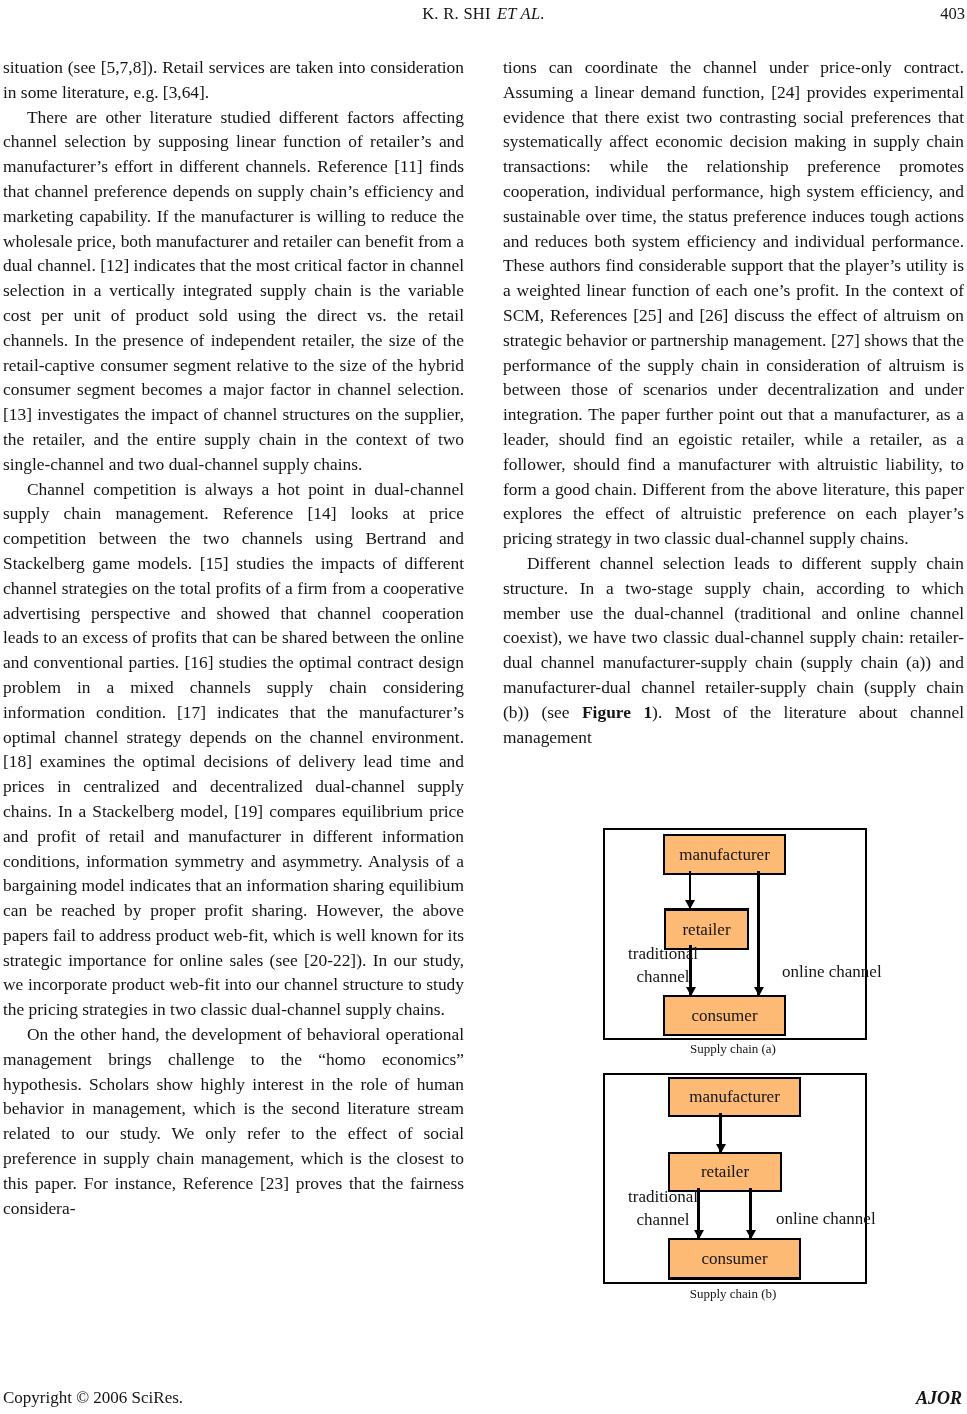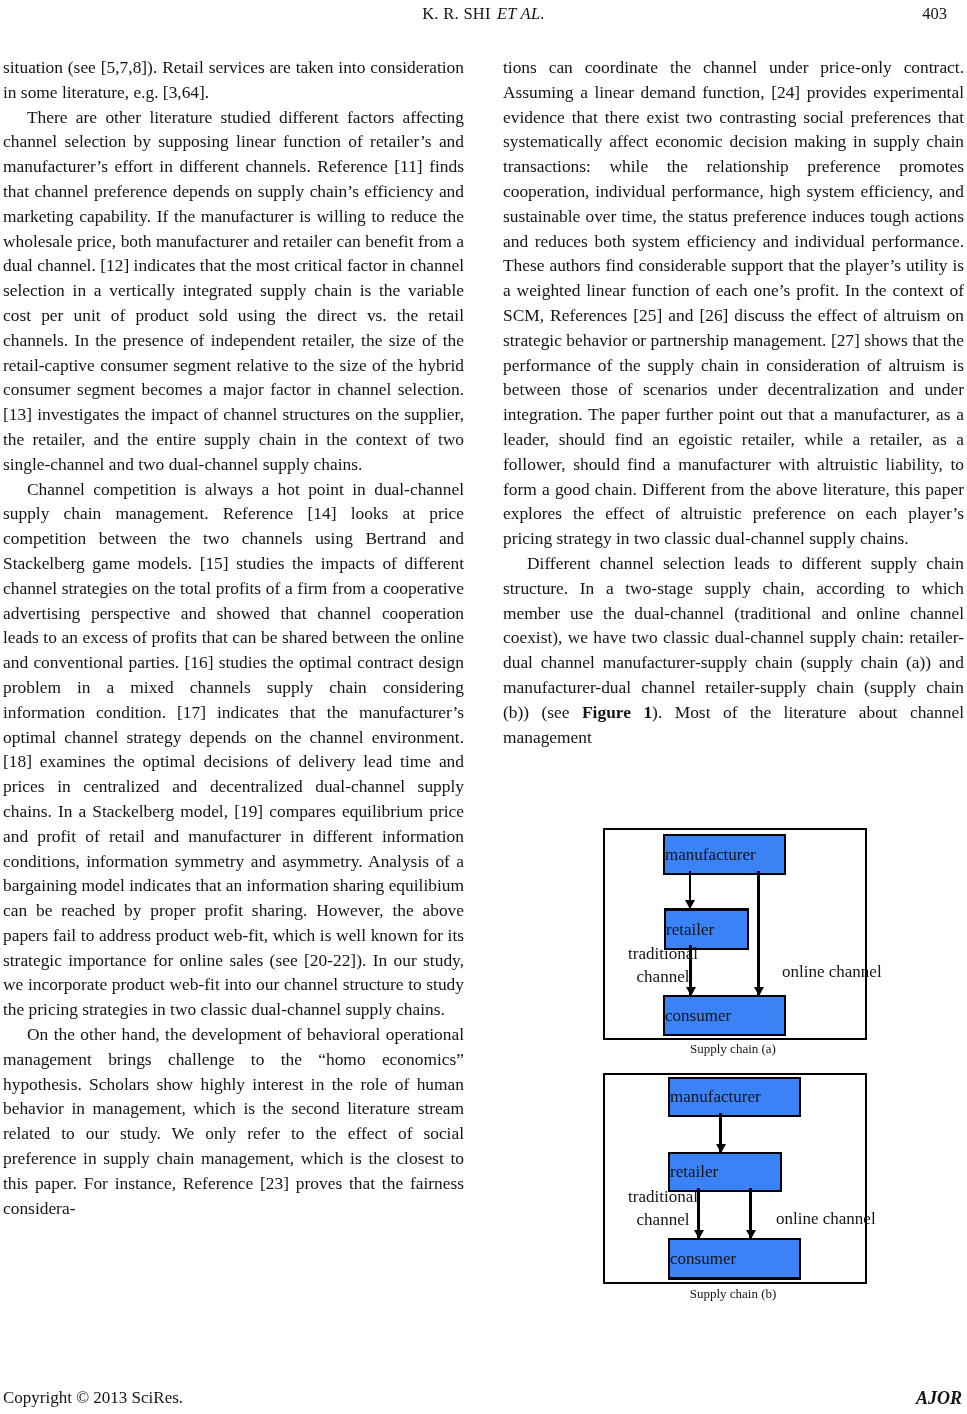--- a/index.html
+++ b/index.html
@@ -6,35 +6,35 @@
   .page {
     position:relative; width:967px; height:1414px; margin:0 auto;
     background:#ffffff; color:#141414;
     font-family:"Liberation Serif", "DejaVu Serif", serif;
     overflow:hidden;
   }
   
   .hdr { position:absolute; top:4px; left:0; width:100%; height:24px; font-size:16.5px; }
   .hdr .center { position:absolute; left:0; width:100%; text-align:center; letter-spacing:.3px; }
   .hdr .etal { font-style:italic; padding-left:6px; }
-  .hdr .pageno { position:absolute; right:20px; top:0; }
+  .hdr .pageno { position:absolute; right:2px; top:0; }
   
   .col { position:absolute; top:55px; text-align:justify; font-size:17.4px; line-height:24.8px; }
   .col.left  { left:3px;  width:461px; }
   .col.right { left:503px; width:461px; }
   .col p { margin:0; padding:0; }
   .col p.indent { text-indent:24px; }
   .boldref { font-weight:bold; }
   
   .diagram { position:absolute; width:260px; border:2px solid #000; background:#fff; }
   .diagram.a { left:603px; top:828px;  height:208px; }
   .diagram.b { left:603px; top:1073px; height:207px; }
   .nodebox {
-    position:absolute; border:2px solid #000; background:#3b82f6;
-    display:flex; align-items:center; 
+    position:absolute; border:2px solid #000; background:#fdba74;
+    display:flex; align-items:center; justify-content:center;
     font-size:17px; line-height:18px;
   }
   .arrow { position:absolute; background:#000; }
   .arrow::after {
     content:""; position:absolute; bottom:-1px; left:50%;
     transform:translateX(-50%);
     border-left:5px solid transparent; border-right:5px solid transparent;
     border-top:9px solid #000;
   }
   .dlabel { position:absolute; font-size:17px; line-height:23px;padding-left:19px; }
@@ -105,16 +105,16 @@
     </div>
     <div class="arrow" style="left:114px; top:38px; width:3px; height:39px;"></div>
     <div class="arrow" style="left:92px;  top:113px; width:3px; height:50px;"></div>
     <div class="arrow" style="left:144px; top:113px; width:3px; height:50px;"></div>
     <div class="dlabel trad" style="left:1px; top:110px;">traditional channel</div>
     <div class="dlabel online" style="left:152px; top:132px;">online channel</div>
   </div>
   <div class="subcaption b">Supply chain (b)</div>
 
 
-  <div class="ftr-left">Copyright © 2013 SciRes.</div>
+  <div class="ftr-left">Copyright © 2006 SciRes.</div>
   <div class="ftr-right">AJOR</div>
 
 </div>
 
 </body></html>

